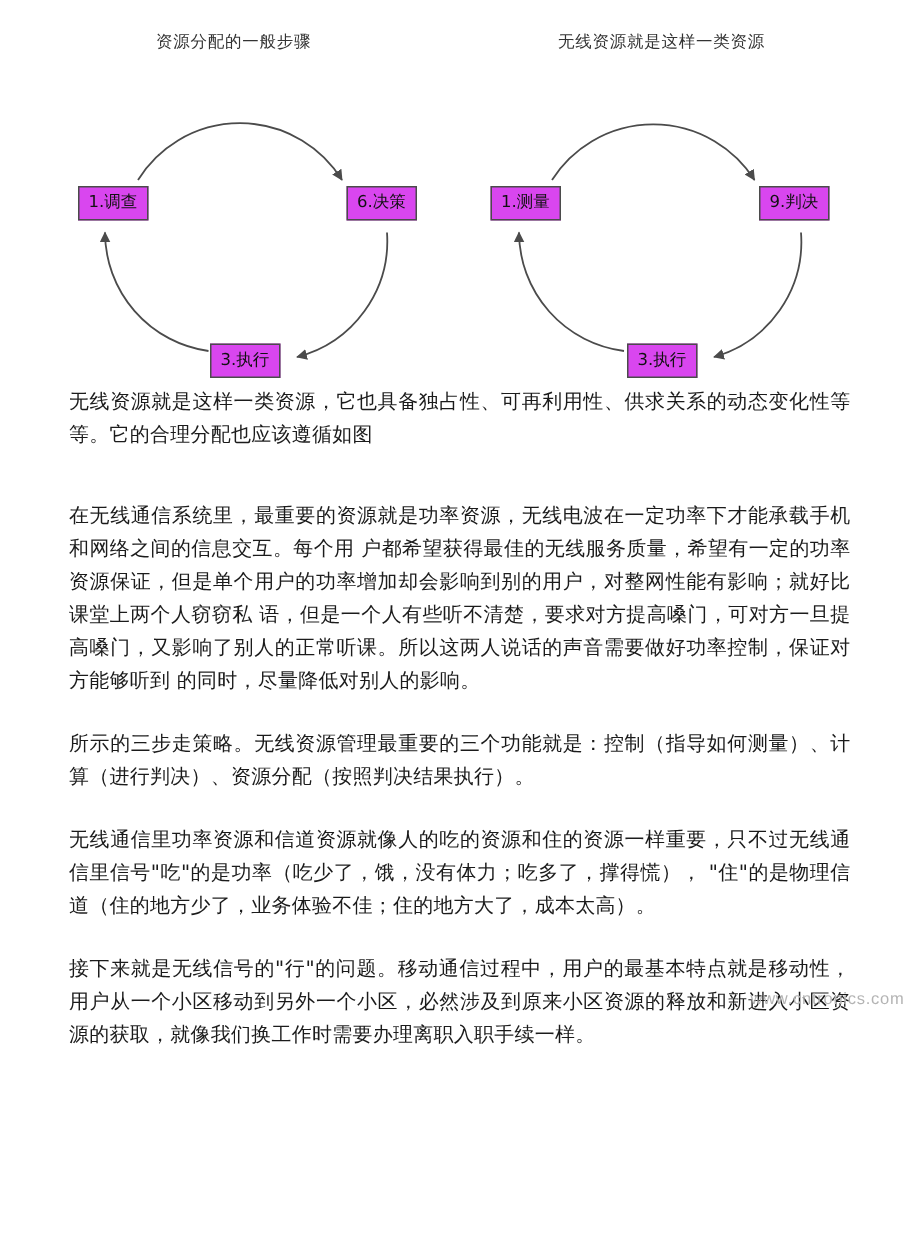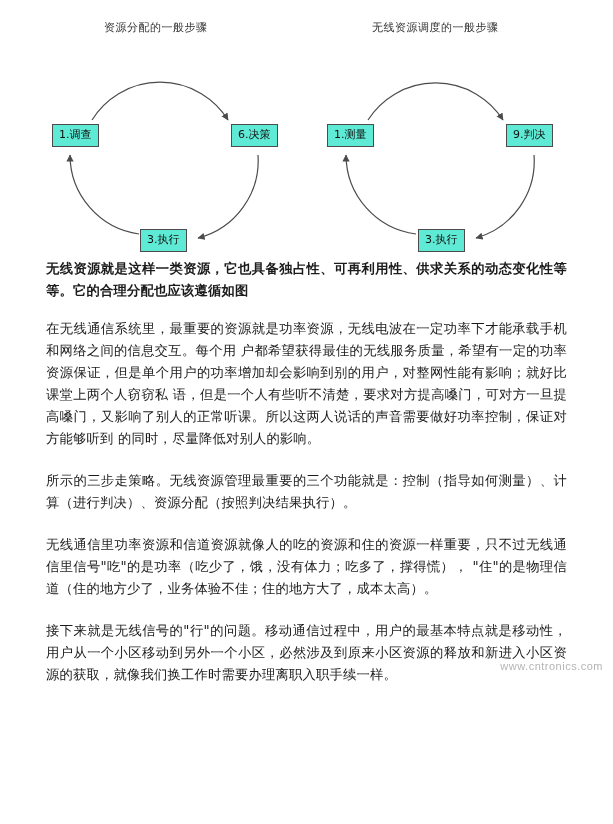--- a/index.html
+++ b/index.html
@@ -34,21 +34,21 @@
     color: #333333;
     white-space: nowrap;
     letter-spacing: 0.5px;
   }
   .d-title-left  { left: 104px; top: 20px; }
   .d-title-right { left: 372px; top: 20px; }
 
   .node {
     position: absolute;
     border: 1px solid #4b4b4b;
-    background: #5eead4;
+    background: #d946ef;
     font-size: 11px;
     color: #111111;
     padding: 4px 6px;
     white-space: nowrap;
     line-height: 1.15;
     box-sizing: border-box;
   }
 
   
   .n-l1 { left: 52px;  top: 124px; }
@@ -77,21 +77,21 @@
     box-sizing: border-box;
   }
   p.para {
     font-size: 13.3px;
     line-height: 22px;
     color: #1b1b1b;
     margin: 0 0 20px 0;
     text-align: justify;
     letter-spacing: 0.2px;
   }
-  p.para.tight { margin-bottom: 16px; font-weight: bold; }
+  p.para.tight { margin-bottom: 32px; }
 
   .watermark {
     position: absolute;
     right: 10px;
     bottom: 6px;
     font-size: 11px;
     color: #b4b4b4;
     font-family: "Liberation Sans", sans-serif;
     letter-spacing: 0.5px;
     margin-left: 36px;
@@ -116,21 +116,21 @@
       <path d="M 258 155 A 80 80 0 0 1 198 238" fill="none" stroke="#4b4b4b" stroke-width="1.2" marker-end="url(#arrowhead)"></path>
 
       <path d="M 139 234 A 80 80 0 0 1 70 155" fill="none" stroke="#4b4b4b" stroke-width="1.2" marker-end="url(#arrowhead)"></path>
 
       <path d="M 368 120 A 80 80 0 0 1 503 120" fill="none" stroke="#4b4b4b" stroke-width="1.2" marker-end="url(#arrowhead)"></path>
       <path d="M 534 155 A 80 80 0 0 1 476 238" fill="none" stroke="#4b4b4b" stroke-width="1.2" marker-end="url(#arrowhead)"></path>
       <path d="M 416 234 A 80 80 0 0 1 346 155" fill="none" stroke="#4b4b4b" stroke-width="1.2" marker-end="url(#arrowhead)"></path>
     </svg>
 
     <div class="diagram-title d-title-left">资源分配的一般步骤</div>
-    <div class="diagram-title d-title-right">无线资源调度的一般步骤</div>
+    <div class="diagram-title d-title-right">无线资源就是这样一类资源</div>
 
     <div class="node n-l1">1.调查</div>
     <div class="node n-l2">6.决策</div>
     <div class="node n-l3">3.执行</div>
 
     <div class="node n-r1">1.测量</div>
     <div class="node n-r2">9.判决</div>
     <div class="node n-r3">3.执行</div>
   </div>
 

